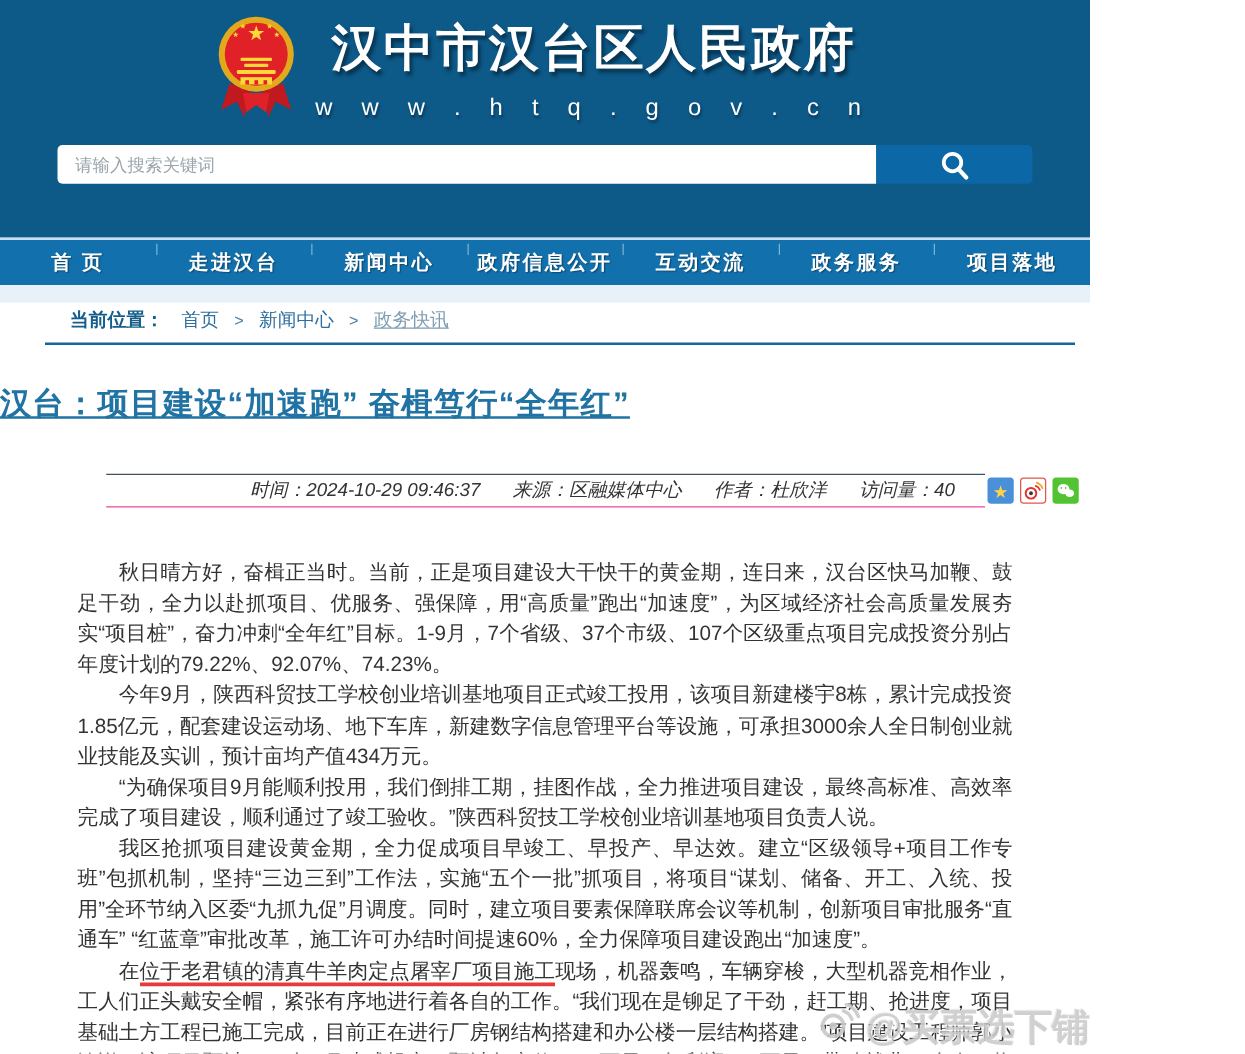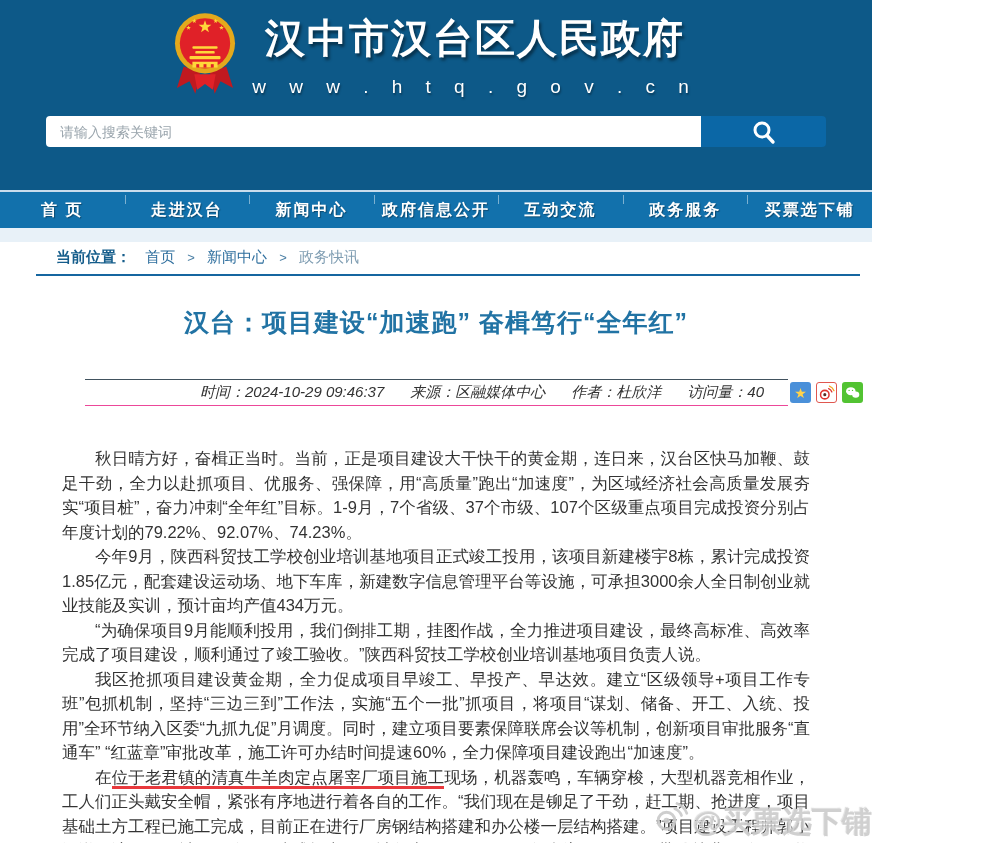--- a/index.html
+++ b/index.html
@@ -45,27 +45,27 @@
     content:""; position:absolute; left:0; top:3px; width:1px; height:9px;
     background:rgba(255,255,255,.45);
   }
   .substrip { height:14px; background:#e8f1f8; }
 
   
   .breadcrumb { height:30px; line-height:30px; padding-left:56px; font-size:15px; }
   .bc-label { font-weight:bold; color:#155d8b; margin-right:10px; }
   .bc-link { color:#2f6f9e; text-decoration:none; cursor:pointer; }
   .bc-sep { color:#4d80a5; margin:0 8px; font-size:13px; }
-  .bc-current { color:#7f9db2; }
+  .bc-current { color:#7f9db2;text-decoration:underline; }
   .bc-rule { margin:2px 12px 0 36px; border-bottom:2px solid #1566a0; }
 
   
   .article-title {
-    margin-top:30px; text-align:center; color:#2173a4;
-    font-size:25px; font-weight:bold; letter-spacing:1px;
+    margin-top:30px; color:#2173a4;
+    font-size:25px; font-weight:bold; letter-spacing:1px;text-decoration:underline;
   }
   .meta-bar {
     margin:40px 84px 0 85px; height:27px;
     border-top:1px solid #41525e; border-bottom:1px solid #ec4899;
     display:flex; align-items:center; font-size:15px; color:#333;
     padding:0 8px 0 115px;
     font-style:italic;
   }
   .meta-item { margin-right:26px; white-space:nowrap; }
   .share-icons { margin-left:auto; display:flex; align-items:center; gap:5px; }
@@ -135,21 +135,21 @@
     </div>
   </header>
 
   <nav class="main-nav">
     <a class="nav-item">首 页</a>
     <a class="nav-item">走进汉台</a>
     <a class="nav-item">新闻中心</a>
     <a class="nav-item">政府信息公开</a>
     <a class="nav-item">互动交流</a>
     <a class="nav-item">政务服务</a>
-    <a class="nav-item">买票选下铺</a>
+    <a class="nav-item">项目落地</a>
   </nav>
   <div class="substrip"></div>
 
   <div class="breadcrumb">
     <span class="bc-label">当前位置：</span>
     <a class="bc-link">首页</a>
     <span class="bc-sep">&gt;</span>
     <a class="bc-link">新闻中心</a>
     <span class="bc-sep">&gt;</span>
     <span class="bc-current">政务快讯</span>

